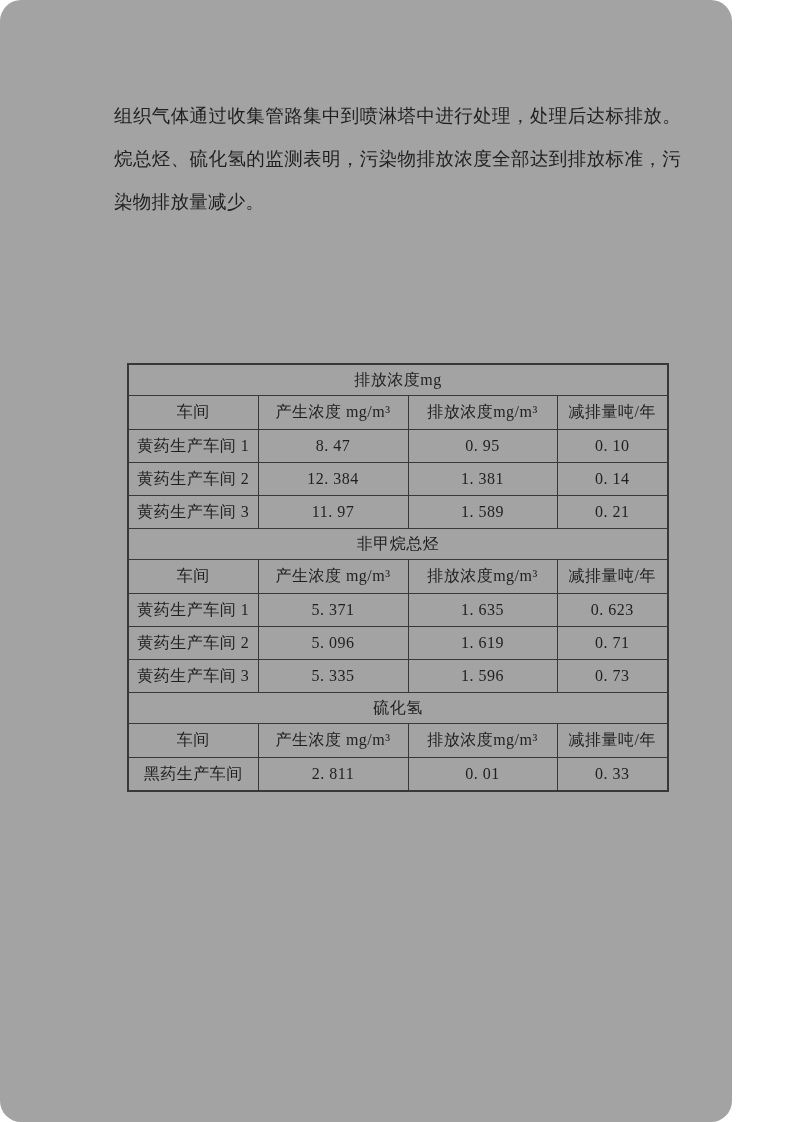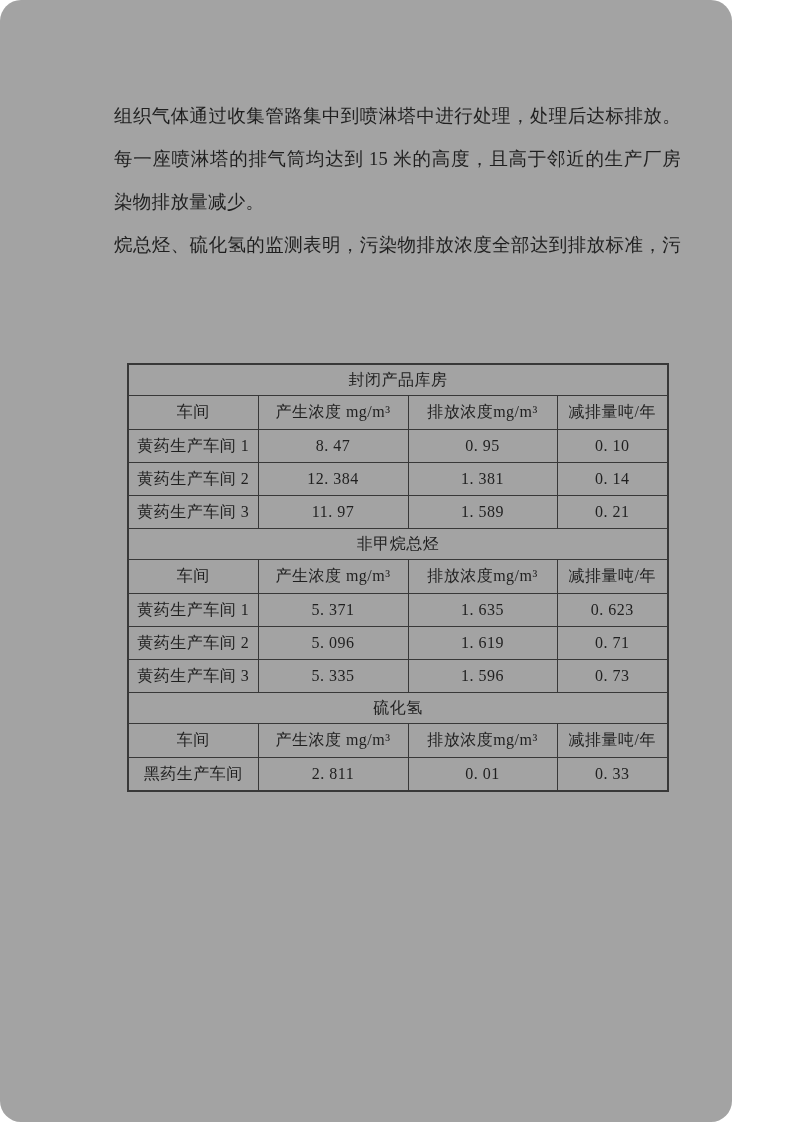--- a/index.html
+++ b/index.html
@@ -57,36 +57,35 @@
   tr.header-row td { height: 33px; }
   tr.data-row td { height: 32px; }
 </style>
 </head>
 <body>
 
 <div class="page">
 
   <div class="para para-top">
     <div class="line jl">组织气体通过收集管路集中到喷淋塔中进行处理，处理后达标排放。</div>
-    <div class="line jl">每一座喷淋塔的排气筒均达到 15 米的高度，且高于邻近的生产厂房</div>
+    <div class="line jl">烷总烃、硫化氢的监测表明，污染物排放浓度全部达到排放标准，污</div>
     <div class="line ll">染物排放量减少。</div>
-    <div class="line jl">烷总烃、硫化氢的监测表明，污染物排放浓度全部达到排放标准，污</div>
   </div>
 
   <table class="etable">
     <colgroup>
       <col style="width:130px">
         <col style="width:150px">
         <col style="width:149px">
         <col style="width:111px">
     </colgroup>
 
     <tbody>
         <tr class="section-title-row">
-      <td colspan="4">封闭产品库房</td>
+      <td colspan="4">排放浓度mg</td>
     </tr>
     <tr class="header-row">
       <td>车间</td>
       <td>产生浓度 mg/m³</td>
       <td>排放浓度mg/m³</td>
       <td>减排量吨/年</td>
     </tr>
     <tr class="data-row">
       <td>黄药生产车间 1</td>
       <td>8. 47</td>

